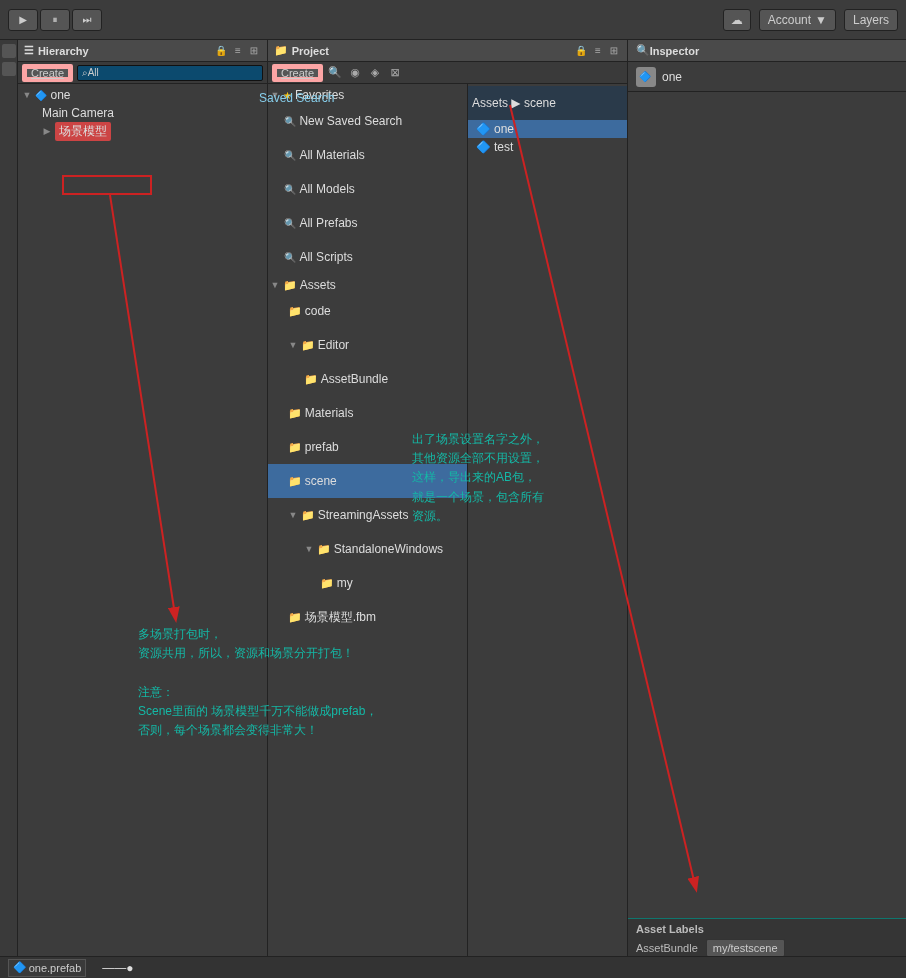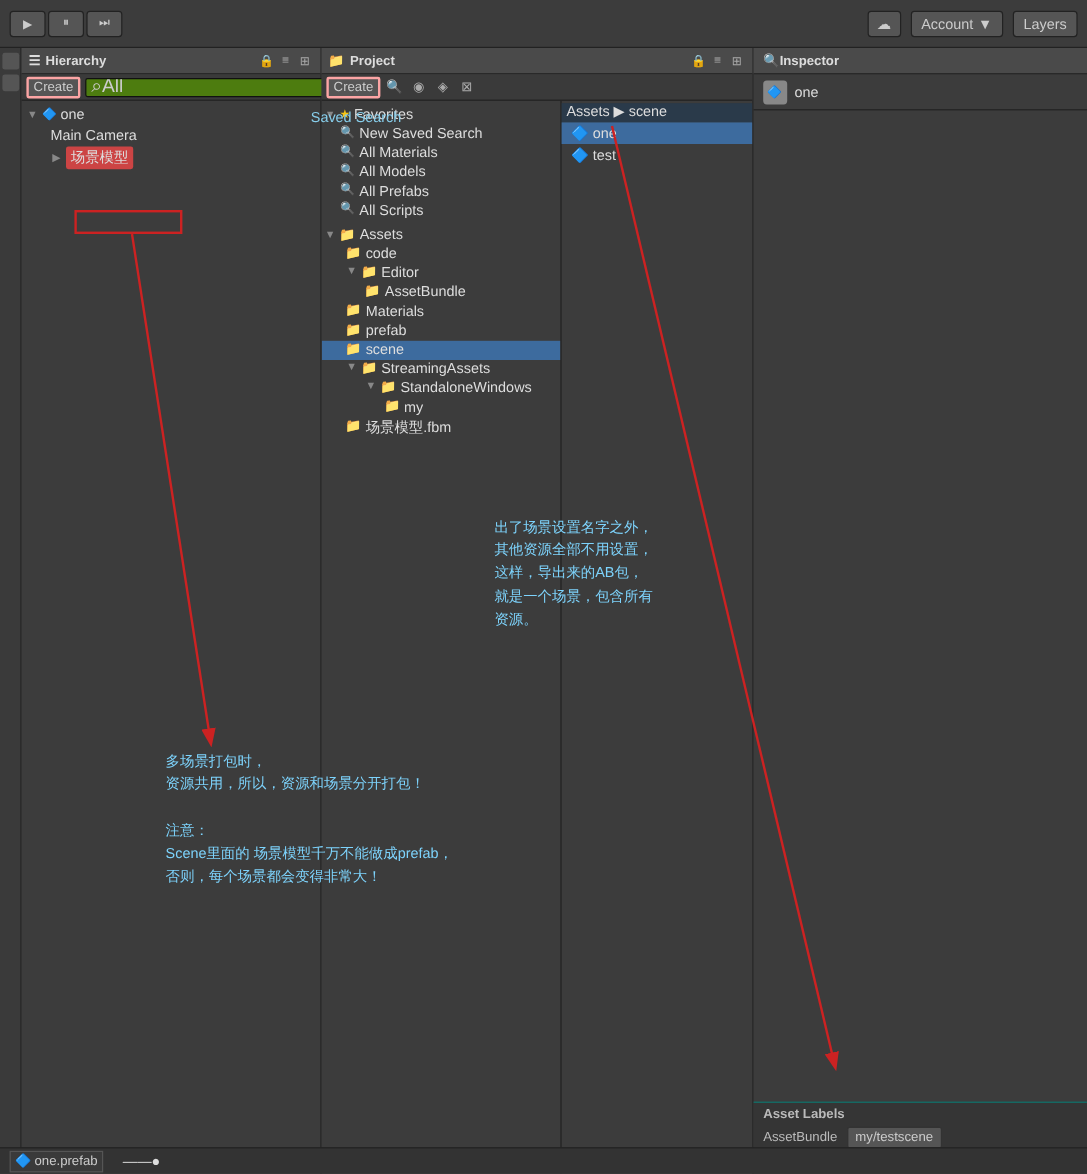--- a/index.html
+++ b/index.html
@@ -151,38 +151,39 @@
       background: #3a3a3a;
       display: flex;
       align-items: center;
       padding: 0 4px;
       gap: 4px;
       border-bottom: 1px solid #222;
     }
     .create-btn {
       height: 18px;
       background: #555;
-      border: 2px solid #fca5a5;
+      border: 5px solid #fca5a5;
       border-radius: 2px;
       display: flex;
       align-items: center;
       justify-content: center;
       cursor: pointer;
       color: #ccc;
       padding: 0 4px;
       font-size: 11px;
+      text-decoration: underline;
     }
     .search-input {
       flex: 1;
       height: 16px;
-      background: #4d7c0f;
+      background: #0c4a6e;
       border: 1px solid #111;
       color: #ccc;
       padding: 0 4px;
-      font-size: 16px;
+      font-size: 10px;
       border-radius: 2px;
     }
     .tree-area {
       flex: 1;
       overflow: hidden;
       padding: 2px 0;
     }
     .tree-item {
       height: 18px;
       display: flex;
@@ -211,21 +212,21 @@
     .tree-indent { padding-left: 24px; }
 
     
     .annotation-box {
       position: absolute;
       border: 2px solid #cc2222;
       background: transparent;
       pointer-events: none;
     }
     .annotation-text {
-      color: #7dd3fc;
+      color: #14b8a6;
       font-size: 12px;
       line-height: 1.6;
       position: absolute;
     }
 
     
     .project-panel {
       width: 360px;
       background: #3c3c3c;
       border-right: 1px solid #222;
@@ -272,23 +273,23 @@
       border-right: 1px solid #222;
       overflow: hidden;
       padding: 2px 0;
     }
     .project-right {
       flex: 1;
       padding: 2px 0;
     }
 
     .proj-item {
-      height: 16px;
-      display: flex;
-      align-items: flex-start;
+      height: 34px;
+      display: flex;
+      align-items: center;
       padding-left: 4px;
       cursor: pointer;
       font-size: 12px;
       gap: 3px;
     }
     .proj-item.selected { background: #3d6b9e; }
     .star-icon { color: #f5c518; font-size: 10px; }
     .folder-icon { color: #c8a96e; font-size: 11px; }
 
     .favorites-header {

